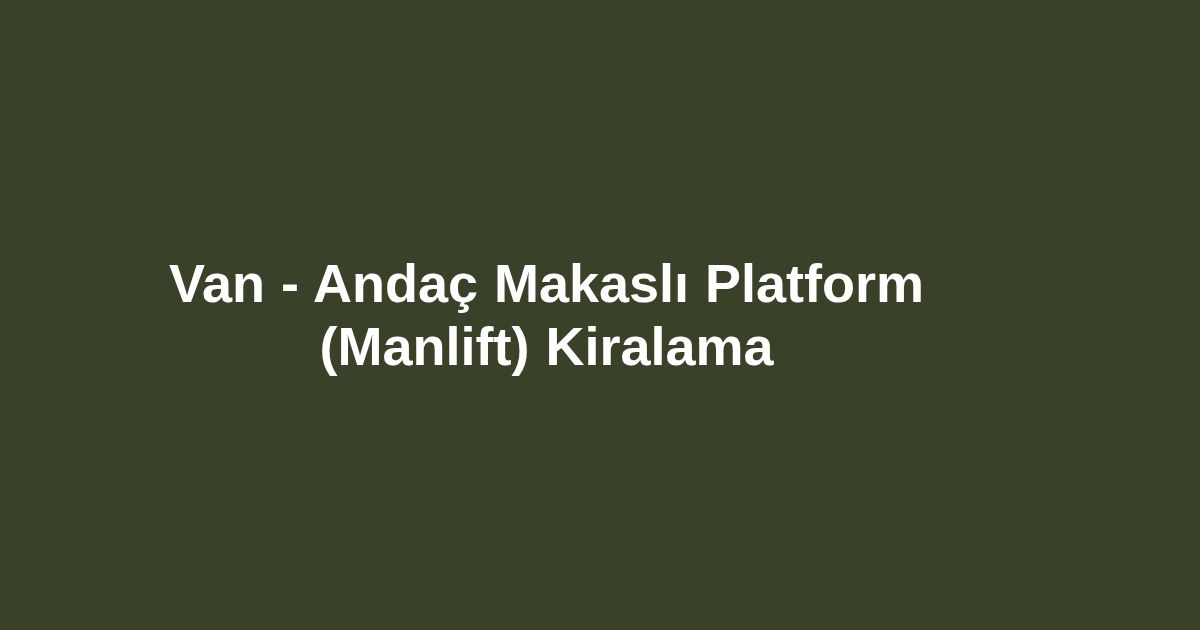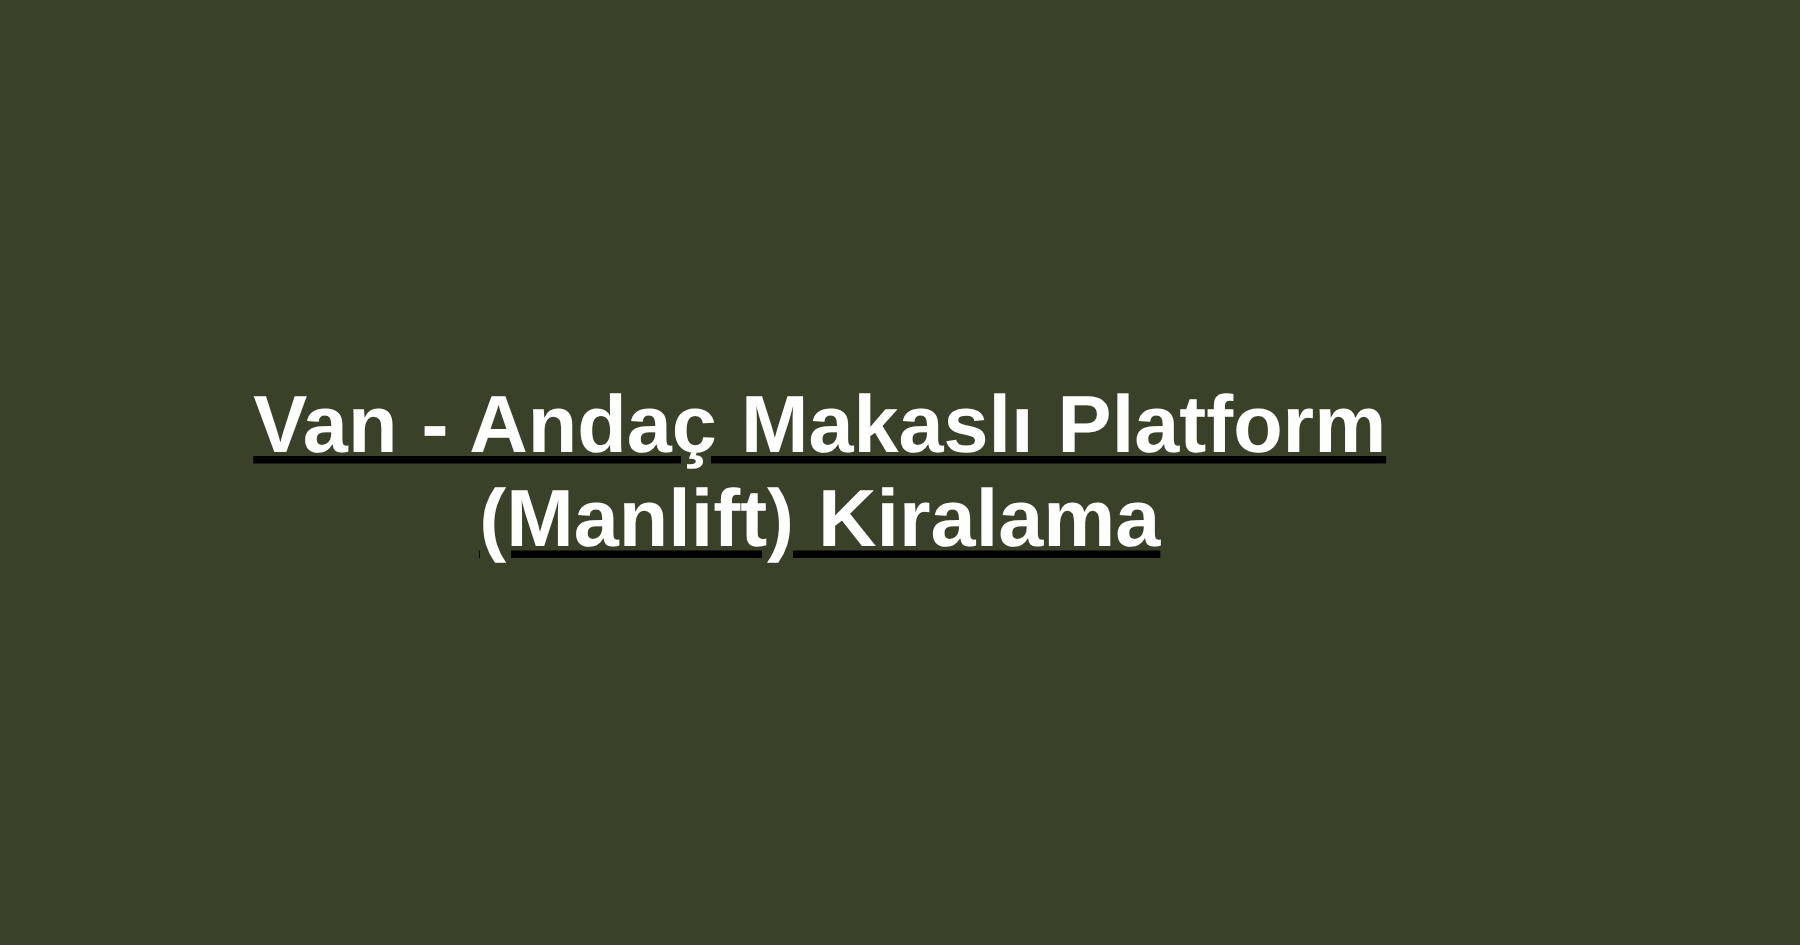--- a/index.html
+++ b/index.html
@@ -21,21 +21,20 @@
   .og-card {
     position: relative;
     box-sizing: border-box;
     width: 1093px;
     height: 630px;
     background-color: #3a4129;
     display: flex;
     align-items: center;
     justify-content: center;
     padding: 0 100px;
-    text-decoration: underline;
   }
 
   
   .title-block {
     width: 100%;
     max-width: 1000px;
     text-align: center;
   }
 
   .card-title {

